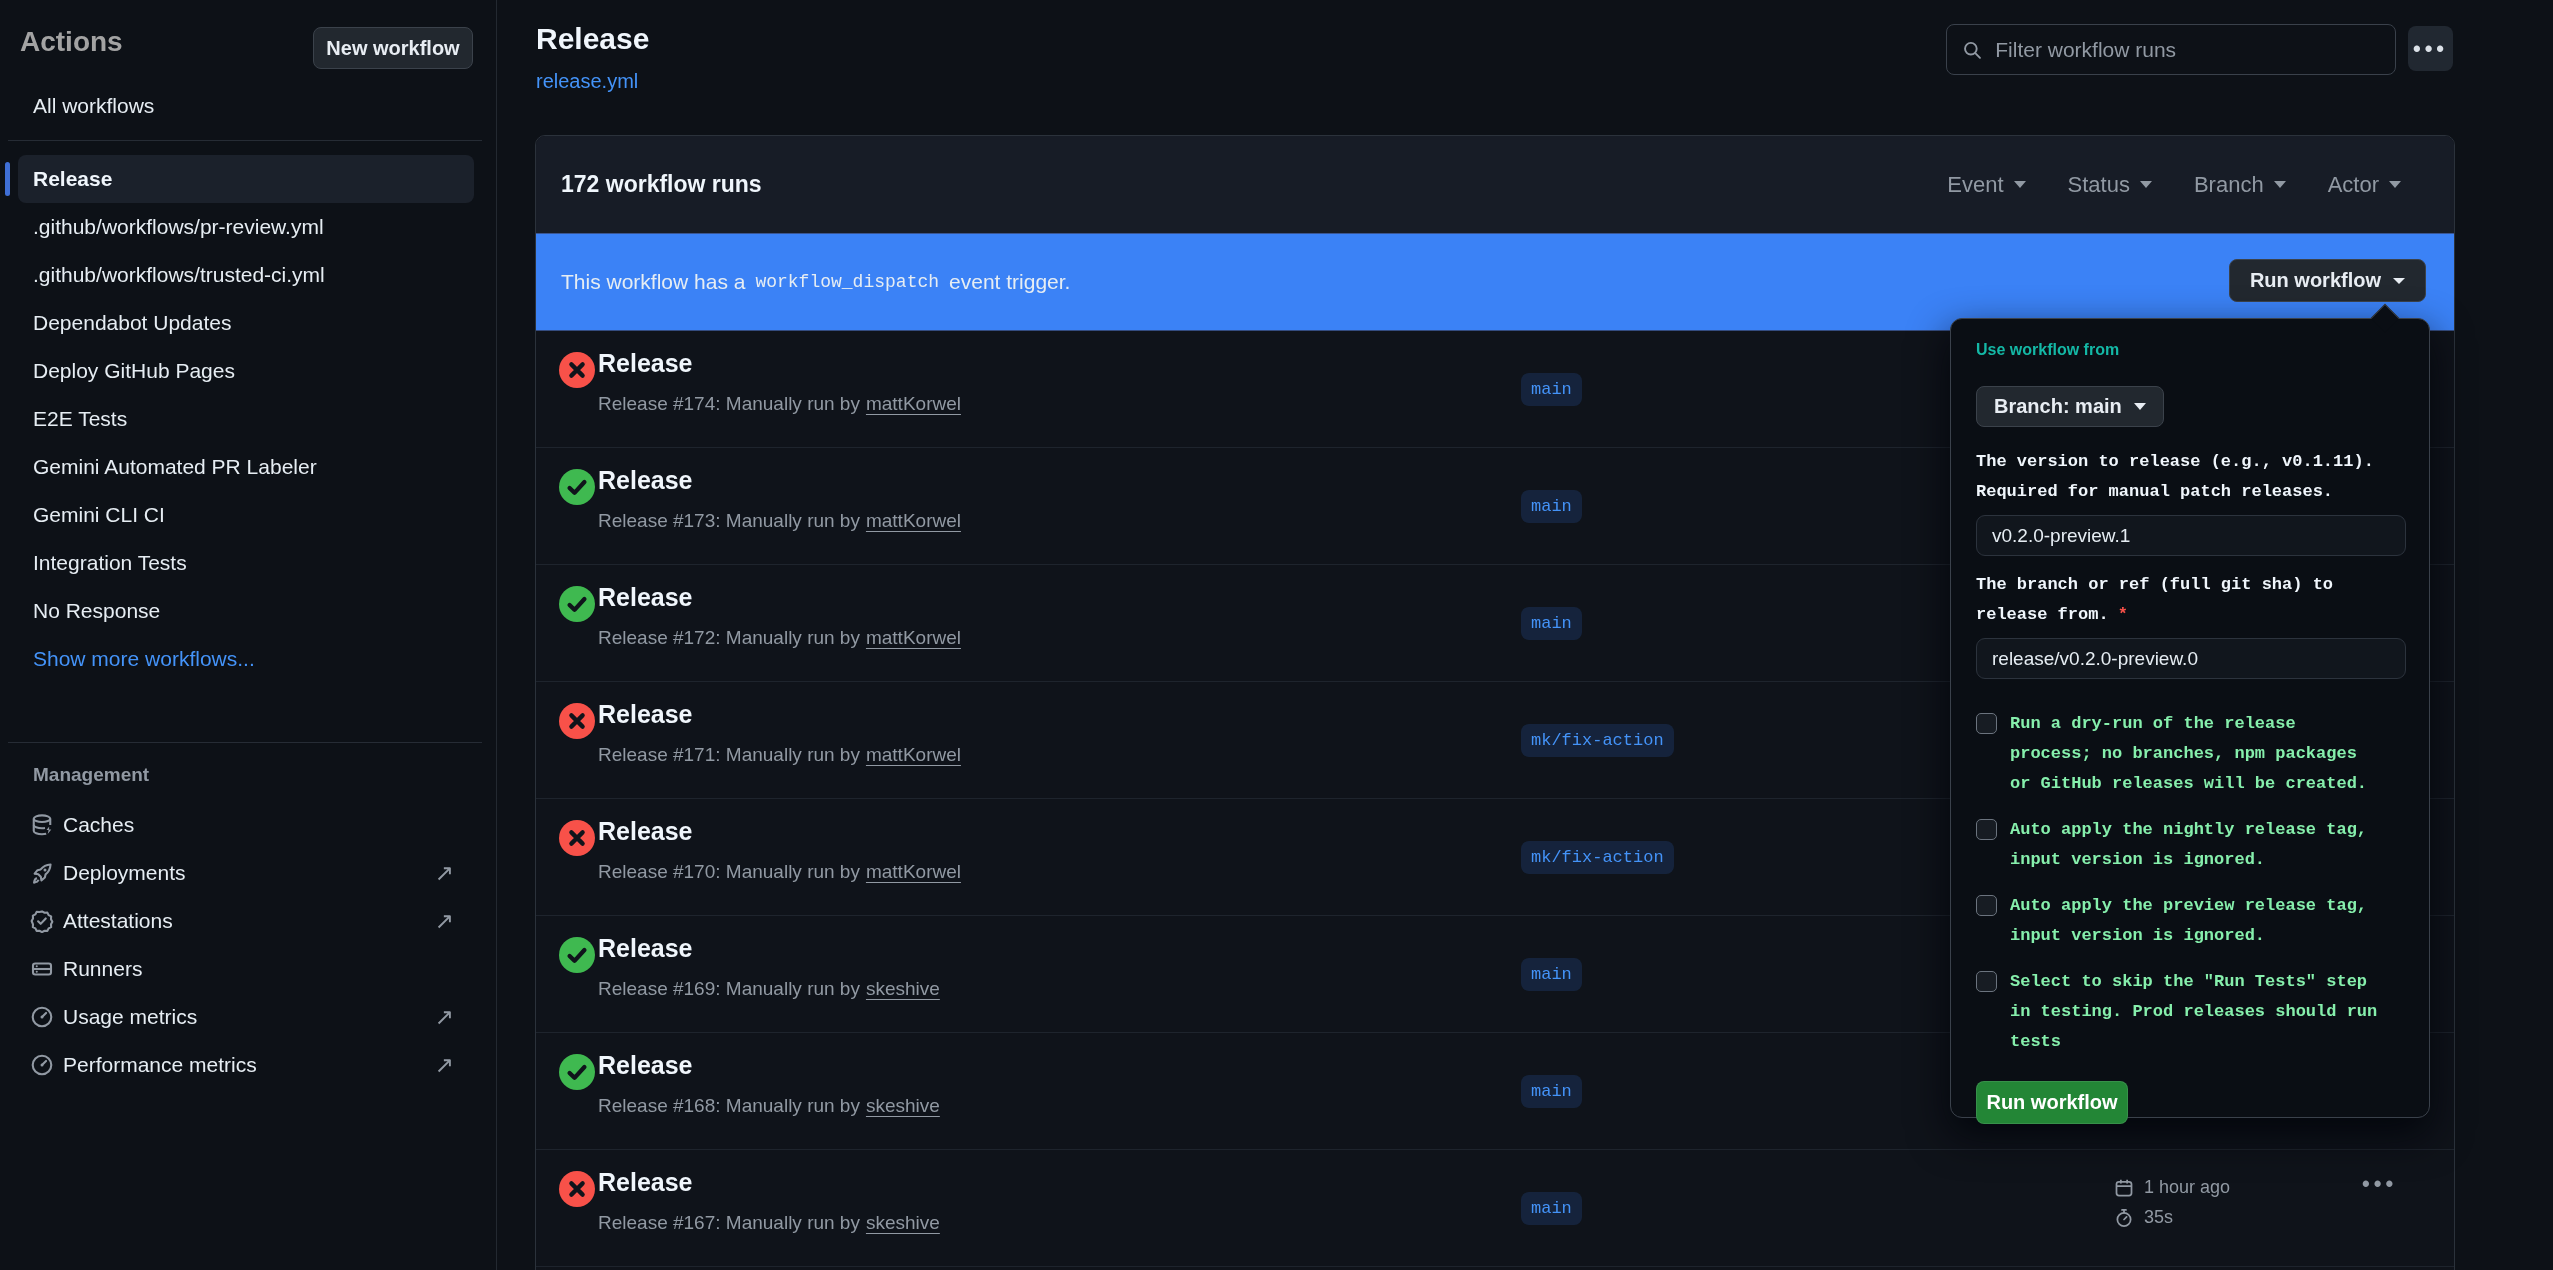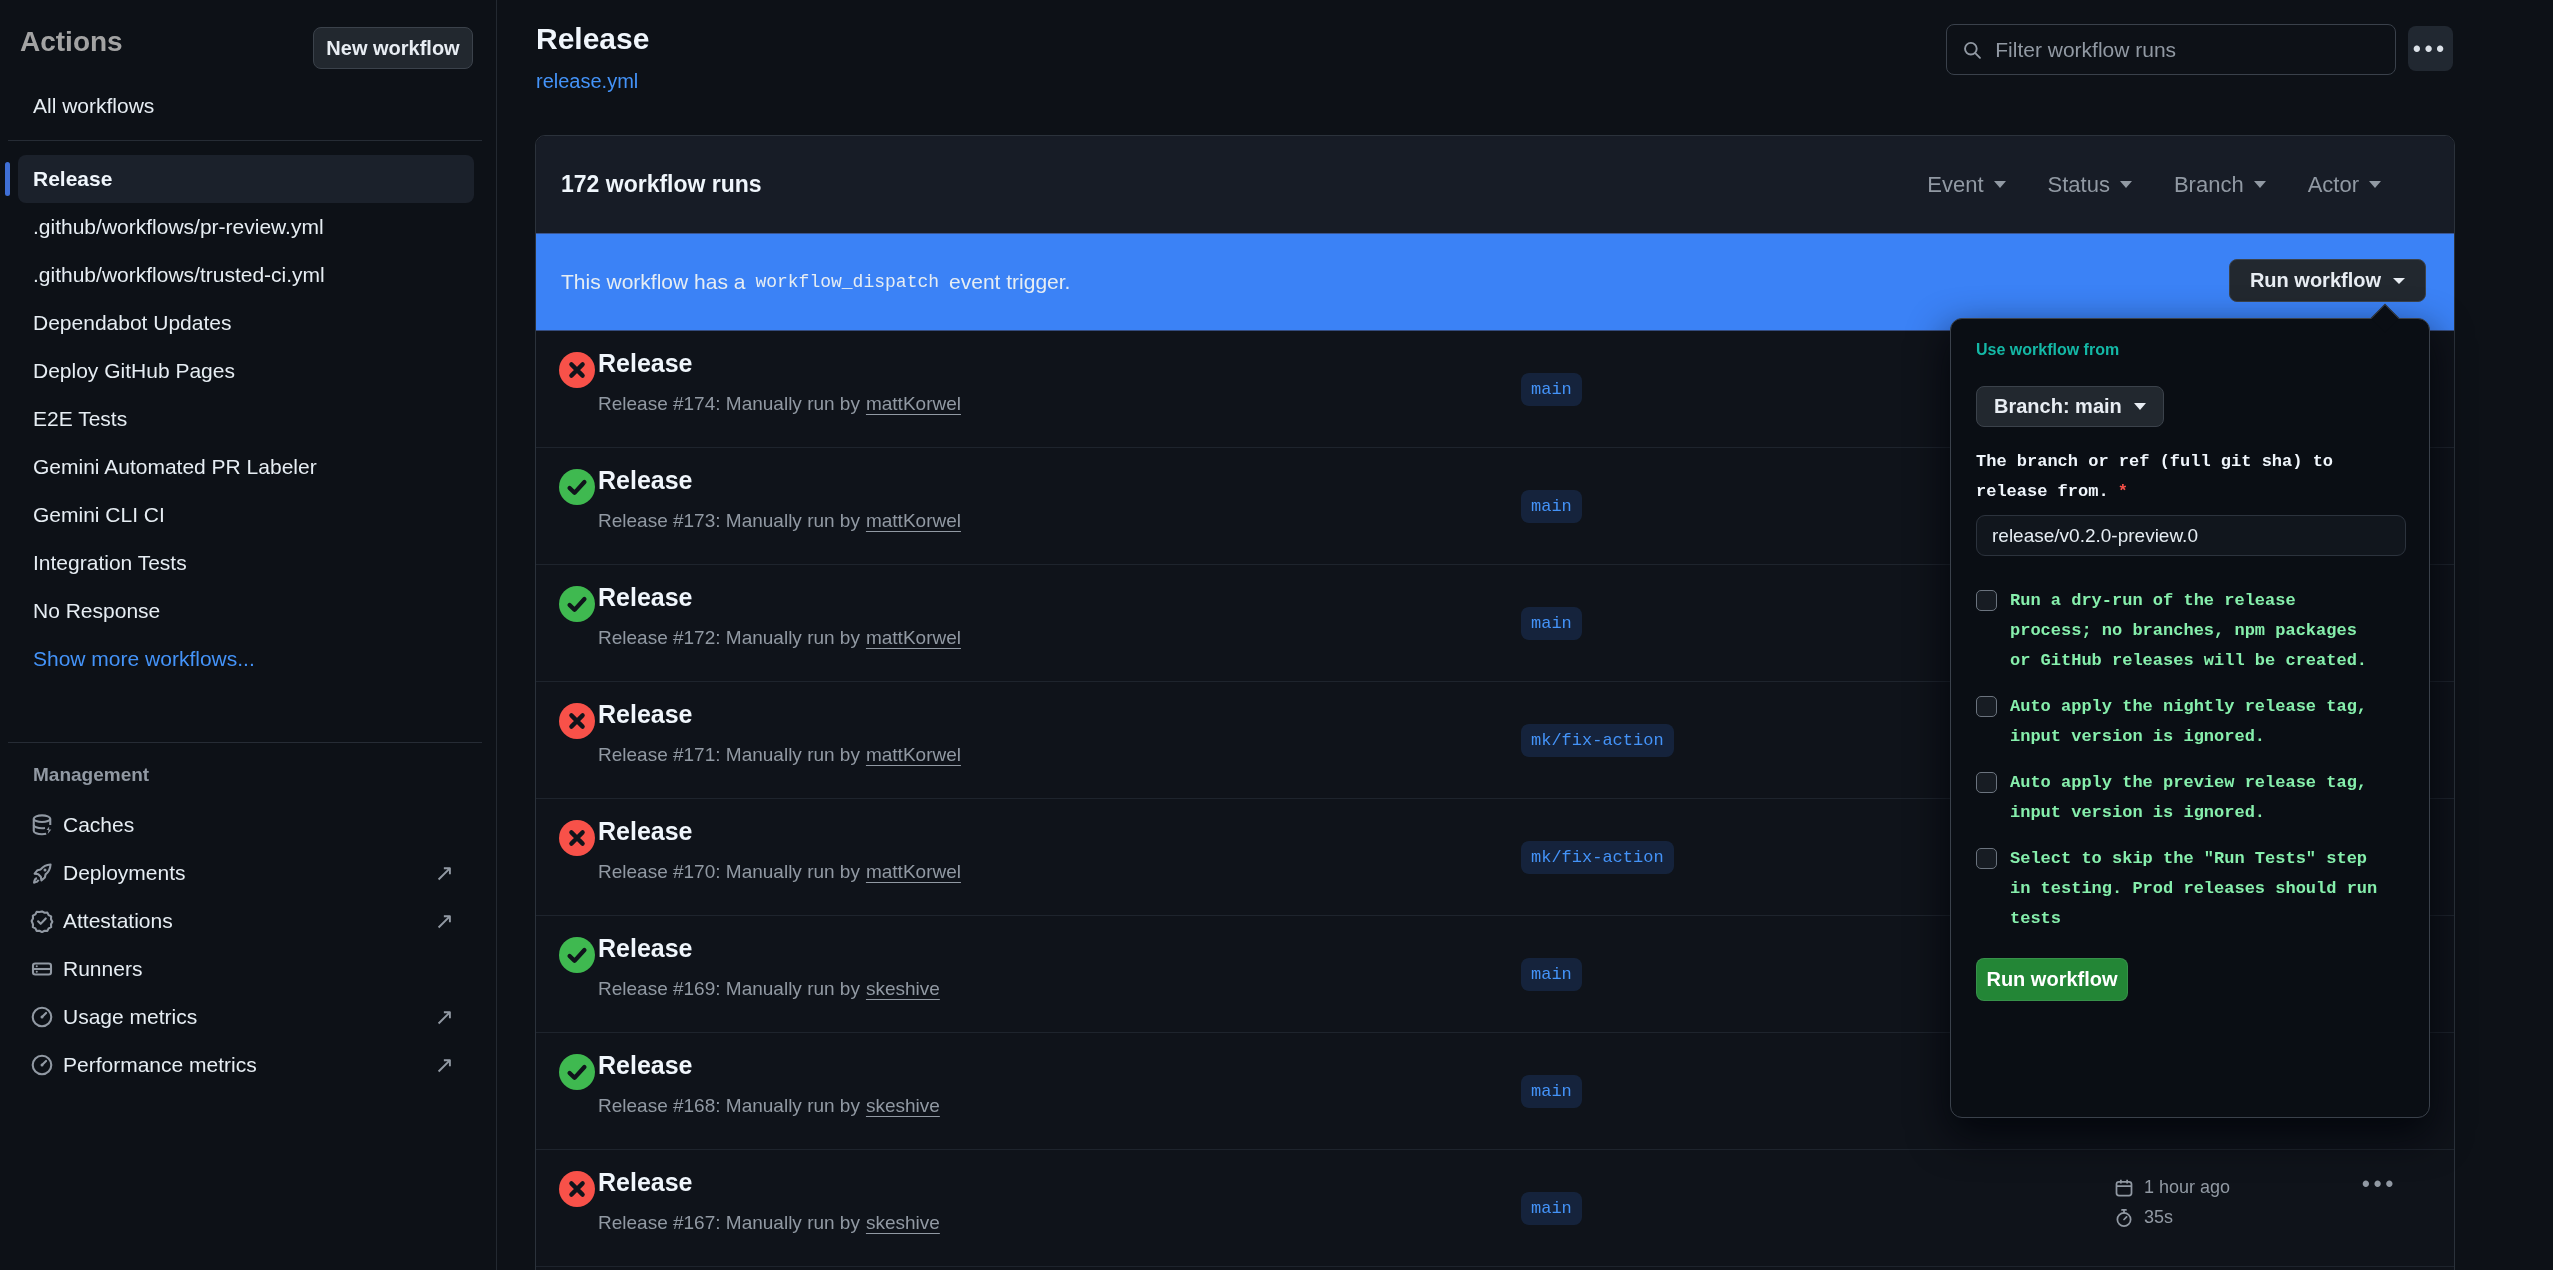--- a/index.html
+++ b/index.html
@@ -39,21 +39,21 @@
   .page-title { position:absolute; left:536px; top:22px; font-size:30px; font-weight:700; color:#f0f6fc; }
   .file-link { position:absolute; left:536px; top:70px; font-size:20px; color:#4493f8; cursor:pointer; }
   .filter-input { position:absolute; left:1946px; top:24px; width:450px; height:51px; border:1px solid #3a414b; border-radius:8px; background:#0d1117; display:flex; align-items:center; gap:13px; padding:0 15px; color:#9199a3; font-size:21px; }
   .filter-input input { background:transparent; border:none; outline:none; color:#e6edf3; font-size:21px; width:100%; font-family:inherit; }
   .filter-input input::placeholder { color:#9199a3; }
   .top-kebab { position:absolute; left:2408px; top:26px; width:45px; height:45px; background:#212831; border-radius:8px; color:#dbe1e8; display:flex; align-items:center; justify-content:center; cursor:pointer; }
   .dots { letter-spacing:4px; font-size:22px; font-weight:700; line-height:0; }
 
   
   .runs-panel { position:absolute; left:535px; top:135px; width:1920px; height:1180px; border:1px solid #2b323b; border-radius:10px; background:#0f131a; overflow:hidden; }
-  .panel-header { height:97px; background:#171c26; display:flex; align-items:center; justify-content:space-between; padding:0 73px 0 25px; }
+  .panel-header { height:97px; background:#171c26; display:flex; align-items:center; justify-content:space-between; padding:0 53px 0 25px; }
   .count-label { font-size:23px; font-weight:700; color:#f0f6fc; }
   .filters { display:flex; gap:42px; align-items:center; color:#9199a3; font-size:22px; }
   .filter-item { display:flex; align-items:center; gap:10px; cursor:pointer; }
   .caret { width:0; height:0; border-left:6px solid transparent; border-right:6px solid transparent; border-top:7px solid currentColor; display:inline-block; }
   .banner { height:98px; background:#3b82f6; border-top:1px solid #3a5693; border-bottom:1px solid #344c80; position:relative; display:flex; align-items:center; padding-left:25px; font-size:21px; color:#e6edf3; }
   .banner code { font-family:"Liberation Mono","DejaVu Sans Mono",monospace; font-size:18px; margin:0 10px; color:#e6edf3; }
   .run-workflow-btn { position:absolute; right:28px; top:25px; height:43px; padding:0 20px; background:#22282f; border:1px solid #3b424b; border-radius:8px; display:flex; align-items:center; gap:12px; font-size:20px; font-weight:600; color:#e8edf3; cursor:pointer; }
   .run-workflow-btn .caret { border-top-width:6px; }
 
   .run-row { height:117px; border-bottom:1px solid #1e242d; position:relative; }
@@ -433,20 +433,25 @@
 <div class="run-dialog">
   <div class="dialog-caret"></div>
   <div class="dialog-title">Use workflow from</div>
   <button class="branch-btn">
     <span>Branch: main</span>
     <span class="caret"></span>
   </button>
 
   <div>
 
+      <div class="field">
+        <div class="field-label"><span>The version to release (e.g., v0.1.11).
+Required for manual patch releases.</span></div>
+        <input class="field-input" value="v0.2.0-preview.1" style="">
+      </div>
 
       <div class="field">
         <div class="field-label"><span>The branch or ref (full git sha) to
 release from.</span><span class="required">*</span></div>
         <input class="field-input" value="release/v0.2.0-preview.0" style="">
       </div>
     </div>
 
   <div class="cb-list">
 

